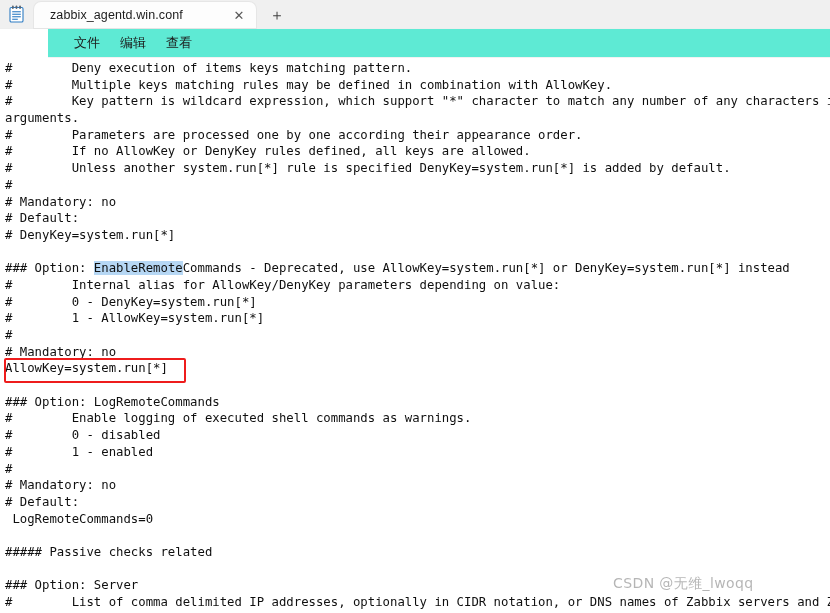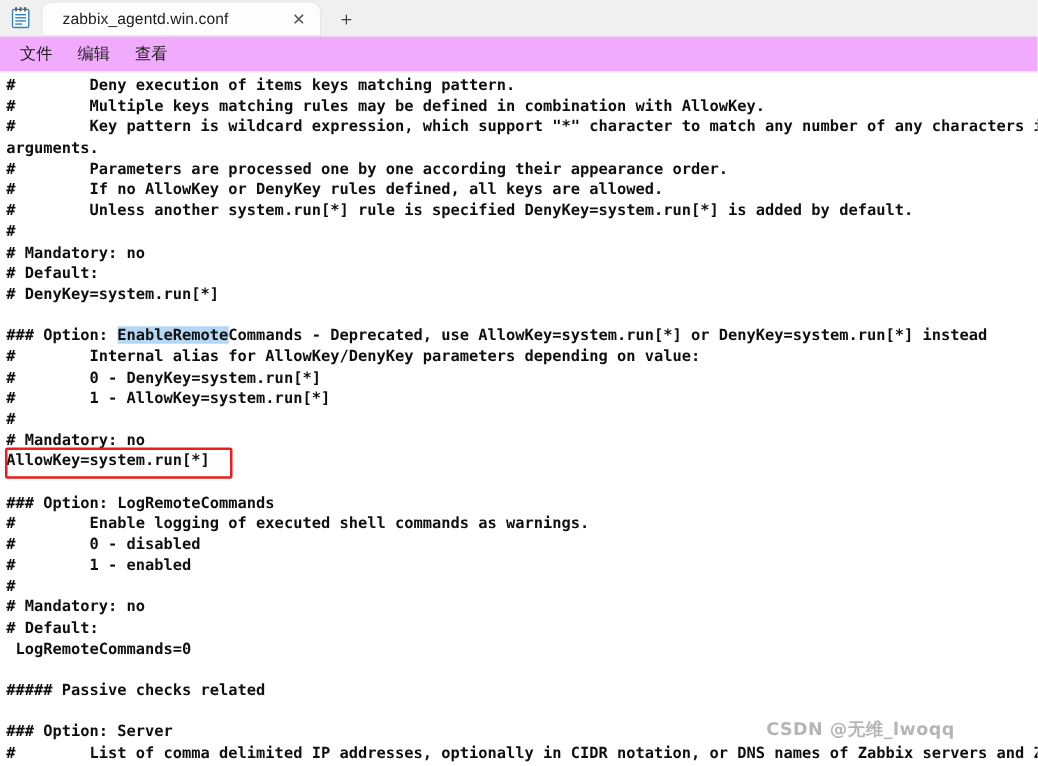--- a/index.html
+++ b/index.html
@@ -91,44 +91,44 @@
     margin-left: 4px;
   }
   .tabstrip-filler {
     flex: 1 1 auto;
     height: 28px;
   }
 
   
   .menubar {
     height: 28px;
-    background: #f0abfc;
-    display: flex;
-    align-items: center;
-    padding-left: 6px;
+    background: #5eead4;
+    display: flex;
+    align-items: center;
+    padding-left: 16px;
     flex: 0 0 auto;
     border-bottom: 1px solid #f2f2f2;
+    margin-left: 48px;
   }
   .menu-item {
     font-size: 13px;
     color: #1c1c1c;
     padding: 3px 10px;
     border-radius: 4px;
     font-family: "DejaVu Sans", "Liberation Sans", sans-serif;
     white-space: nowrap;
   }
 
   
   .editor {
     flex: 1 1 auto;
     position: relative;
     background: #ffffff;
     overflow: hidden;
     padding-top: 2px;
-    font-weight: bold;
   }
   .code {
     font-family: "DejaVu Sans Mono", "Liberation Mono", monospace;
     font-size: 12.3px;
     line-height: 16.7px;
     color: #0f0f0f;
     white-space: pre;
     padding-left: 5px;
     letter-spacing: 0px;
   }

